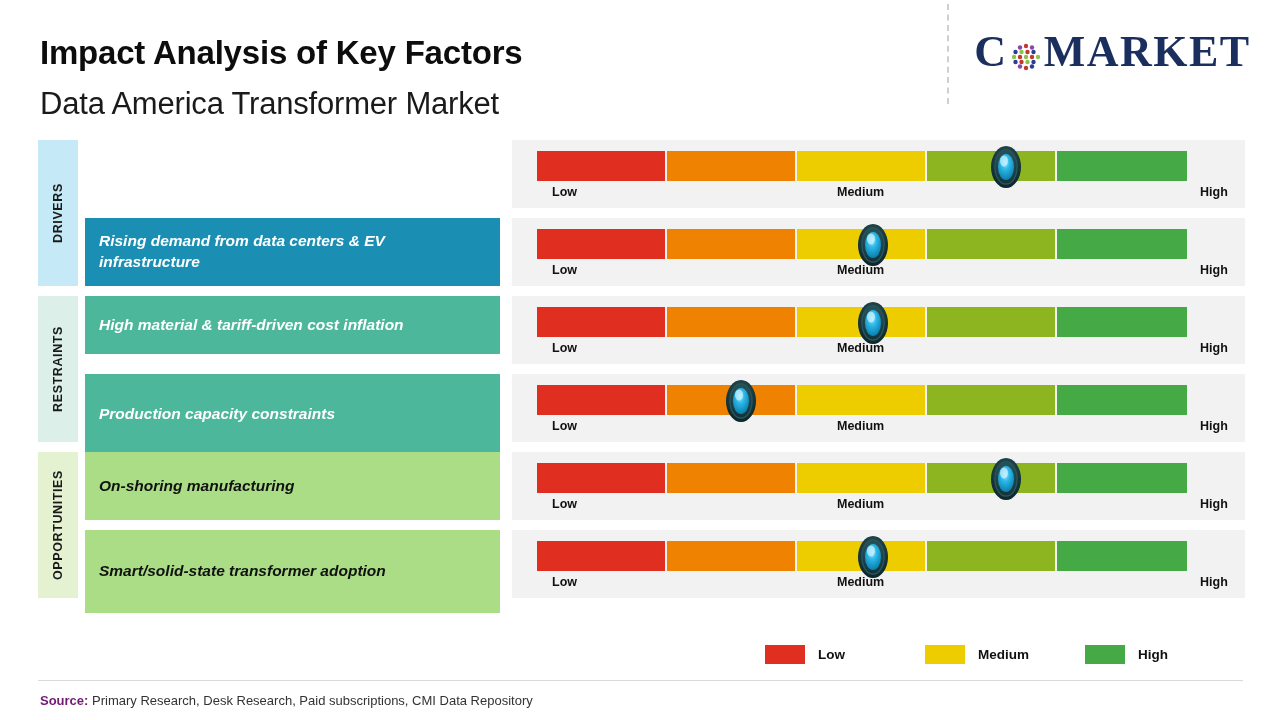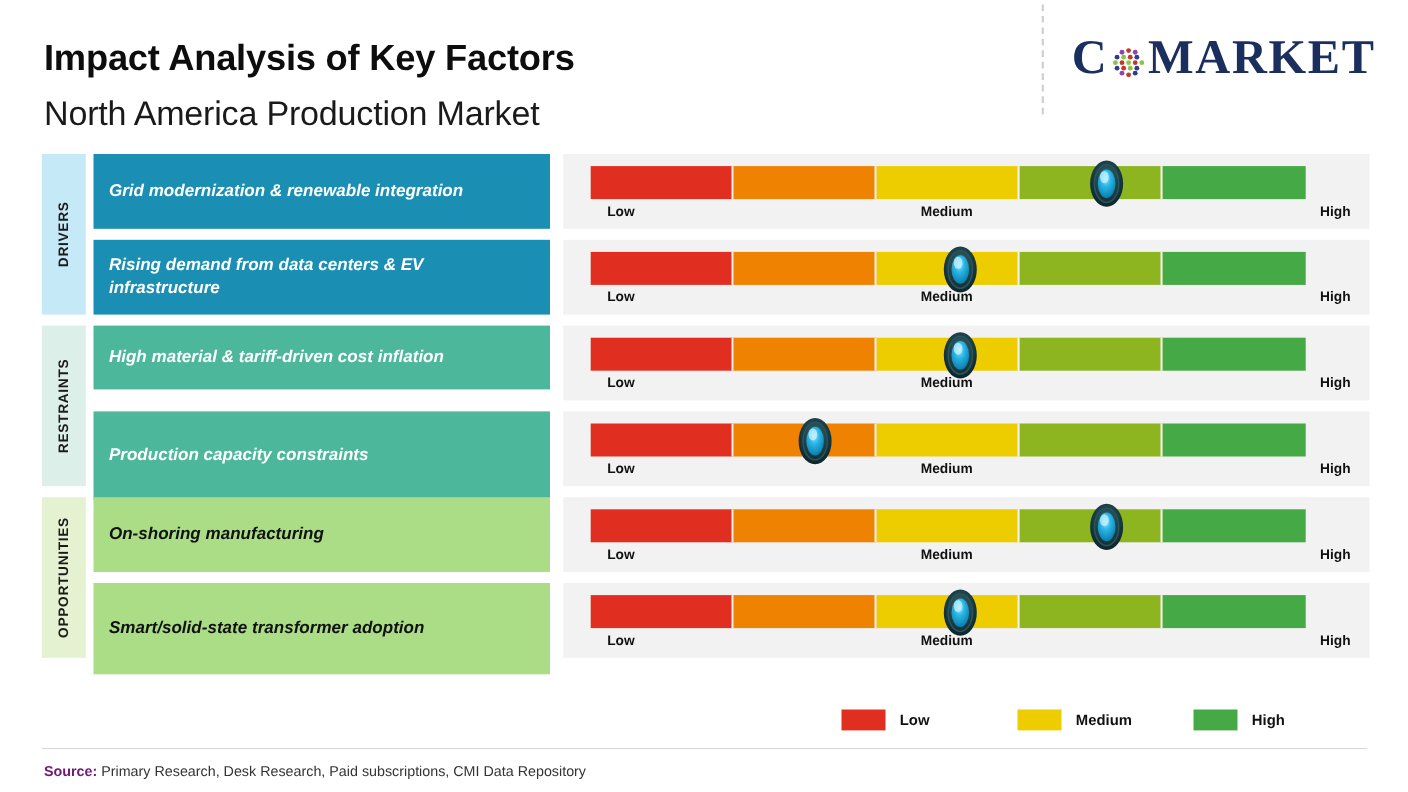--- a/index.html
+++ b/index.html
@@ -116,21 +116,21 @@
     position:absolute; left:40px; top:693px;
     font-size:13px; color:#333; white-space:nowrap;
   }
   #source-label { font-weight:bold; color:#701a75; }
 </style>
 </head>
 <body>
 
 <div id="header">
   <div id="title-main">Impact Analysis of Key Factors</div>
-  <div id="title-sub">North America Production Market</div>
+  <div id="title-sub">Data America Transformer Market</div>
   <div id="dashed-divider"></div>
 
   <div id="logo">
     <div id="logo-word">
       <span id="logo-c">C</span><span id="logo-globe">
         <svg viewBox="0 0 34 34" width="34" height="34" aria-hidden="true">
           <g>
             <circle cx="17" cy="6" r="2.2" fill="#c0392b"></circle>
             <circle cx="11" cy="7.5" r="2.2" fill="#8e44ad"></circle>
             <circle cx="23" cy="7.5" r="2.2" fill="#8e44ad"></circle>
@@ -160,23 +160,20 @@
 <div id="matrix">
     <div class="cat-band" style="top: 0px; height: 146px; background: rgb(198, 233, 247);">
       <div class="cat-band-label">DRIVERS</div>
     </div>
     <div class="cat-band" style="top: 156px; height: 146px; background: rgb(220, 239, 233);">
       <div class="cat-band-label">RESTRAINTS</div>
     </div>
     <div class="cat-band" style="top: 312px; height: 146px; background: rgb(228, 242, 210);">
       <div class="cat-band-label">OPPORTUNITIES</div>
     </div>
-    <div class="factor-box" style="top: 0px; height: 68px; background: rgb(27, 143, 179);">
-      <div class="factor-text" style="color: rgb(255, 255, 255);">Grid modernization &amp; renewable integration</div>
-    </div>
     <div class="gauge-row" style="top: 0px; height: 68px;">
       <div class="gauge-bar">
         <div class="gauge-seg" style="background: rgb(224, 47, 32); width: 20%;"></div>
         <div class="gauge-seg" style="background: rgb(239, 130, 0); width: 20%;"></div>
         <div class="gauge-seg" style="background: rgb(237, 205, 0); width: 20%;"></div>
         <div class="gauge-seg" style="background: rgb(140, 181, 32); width: 20%;"></div>
         <div class="gauge-seg" style="background: rgb(69, 169, 69); width: 20%;"></div>
       </div>
       <div class="marker" style="left: 494.3px;"><svg viewBox="0 0 44 46" width="44" height="46" aria-hidden="true">
           <defs>

